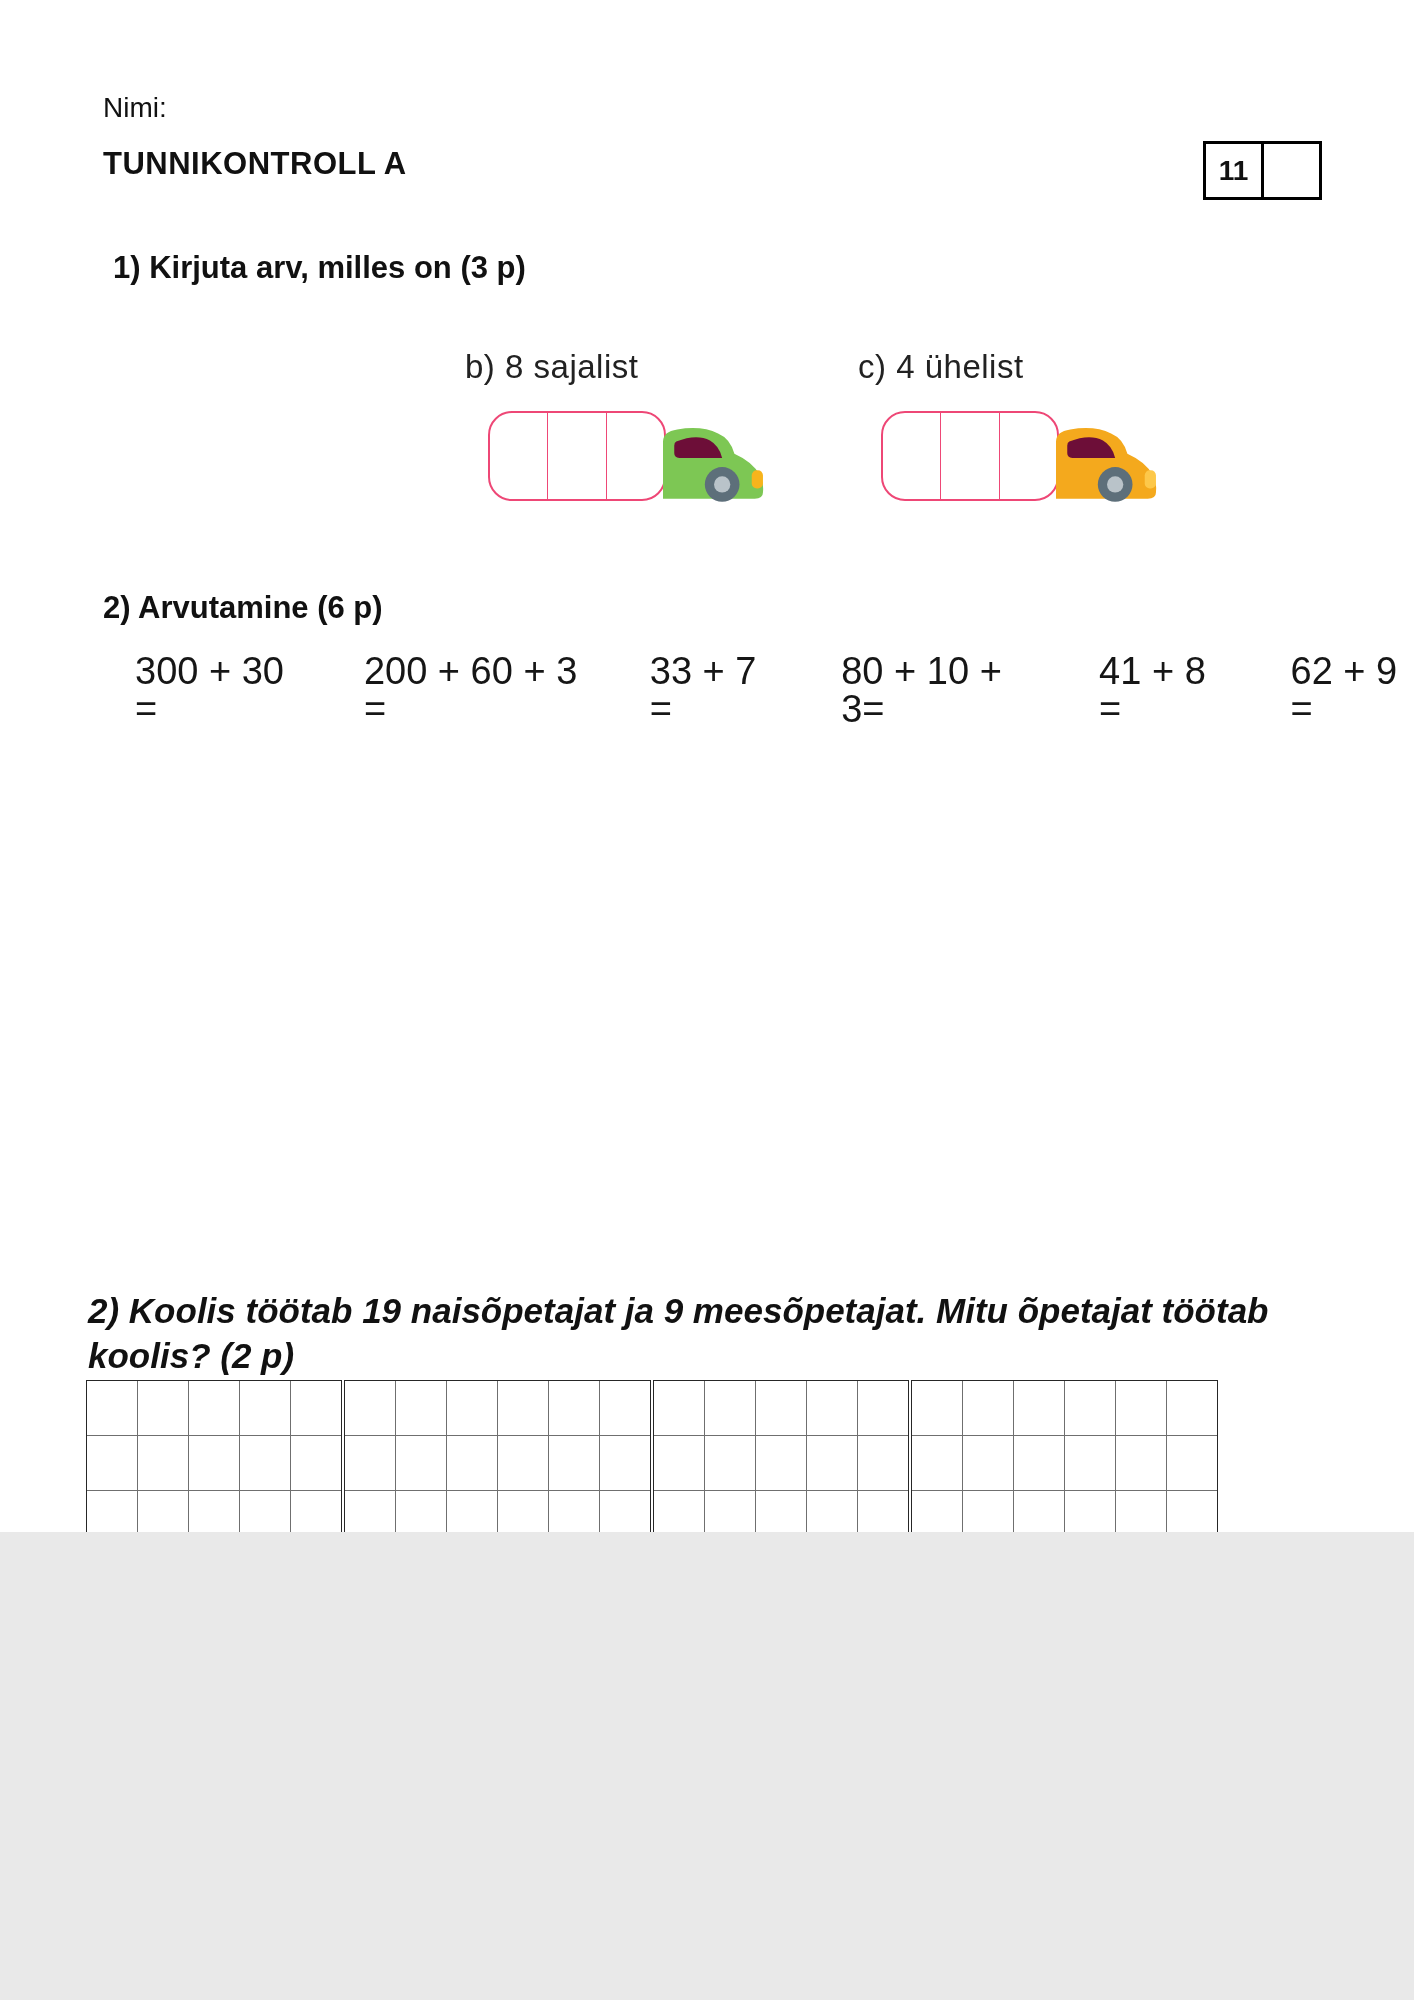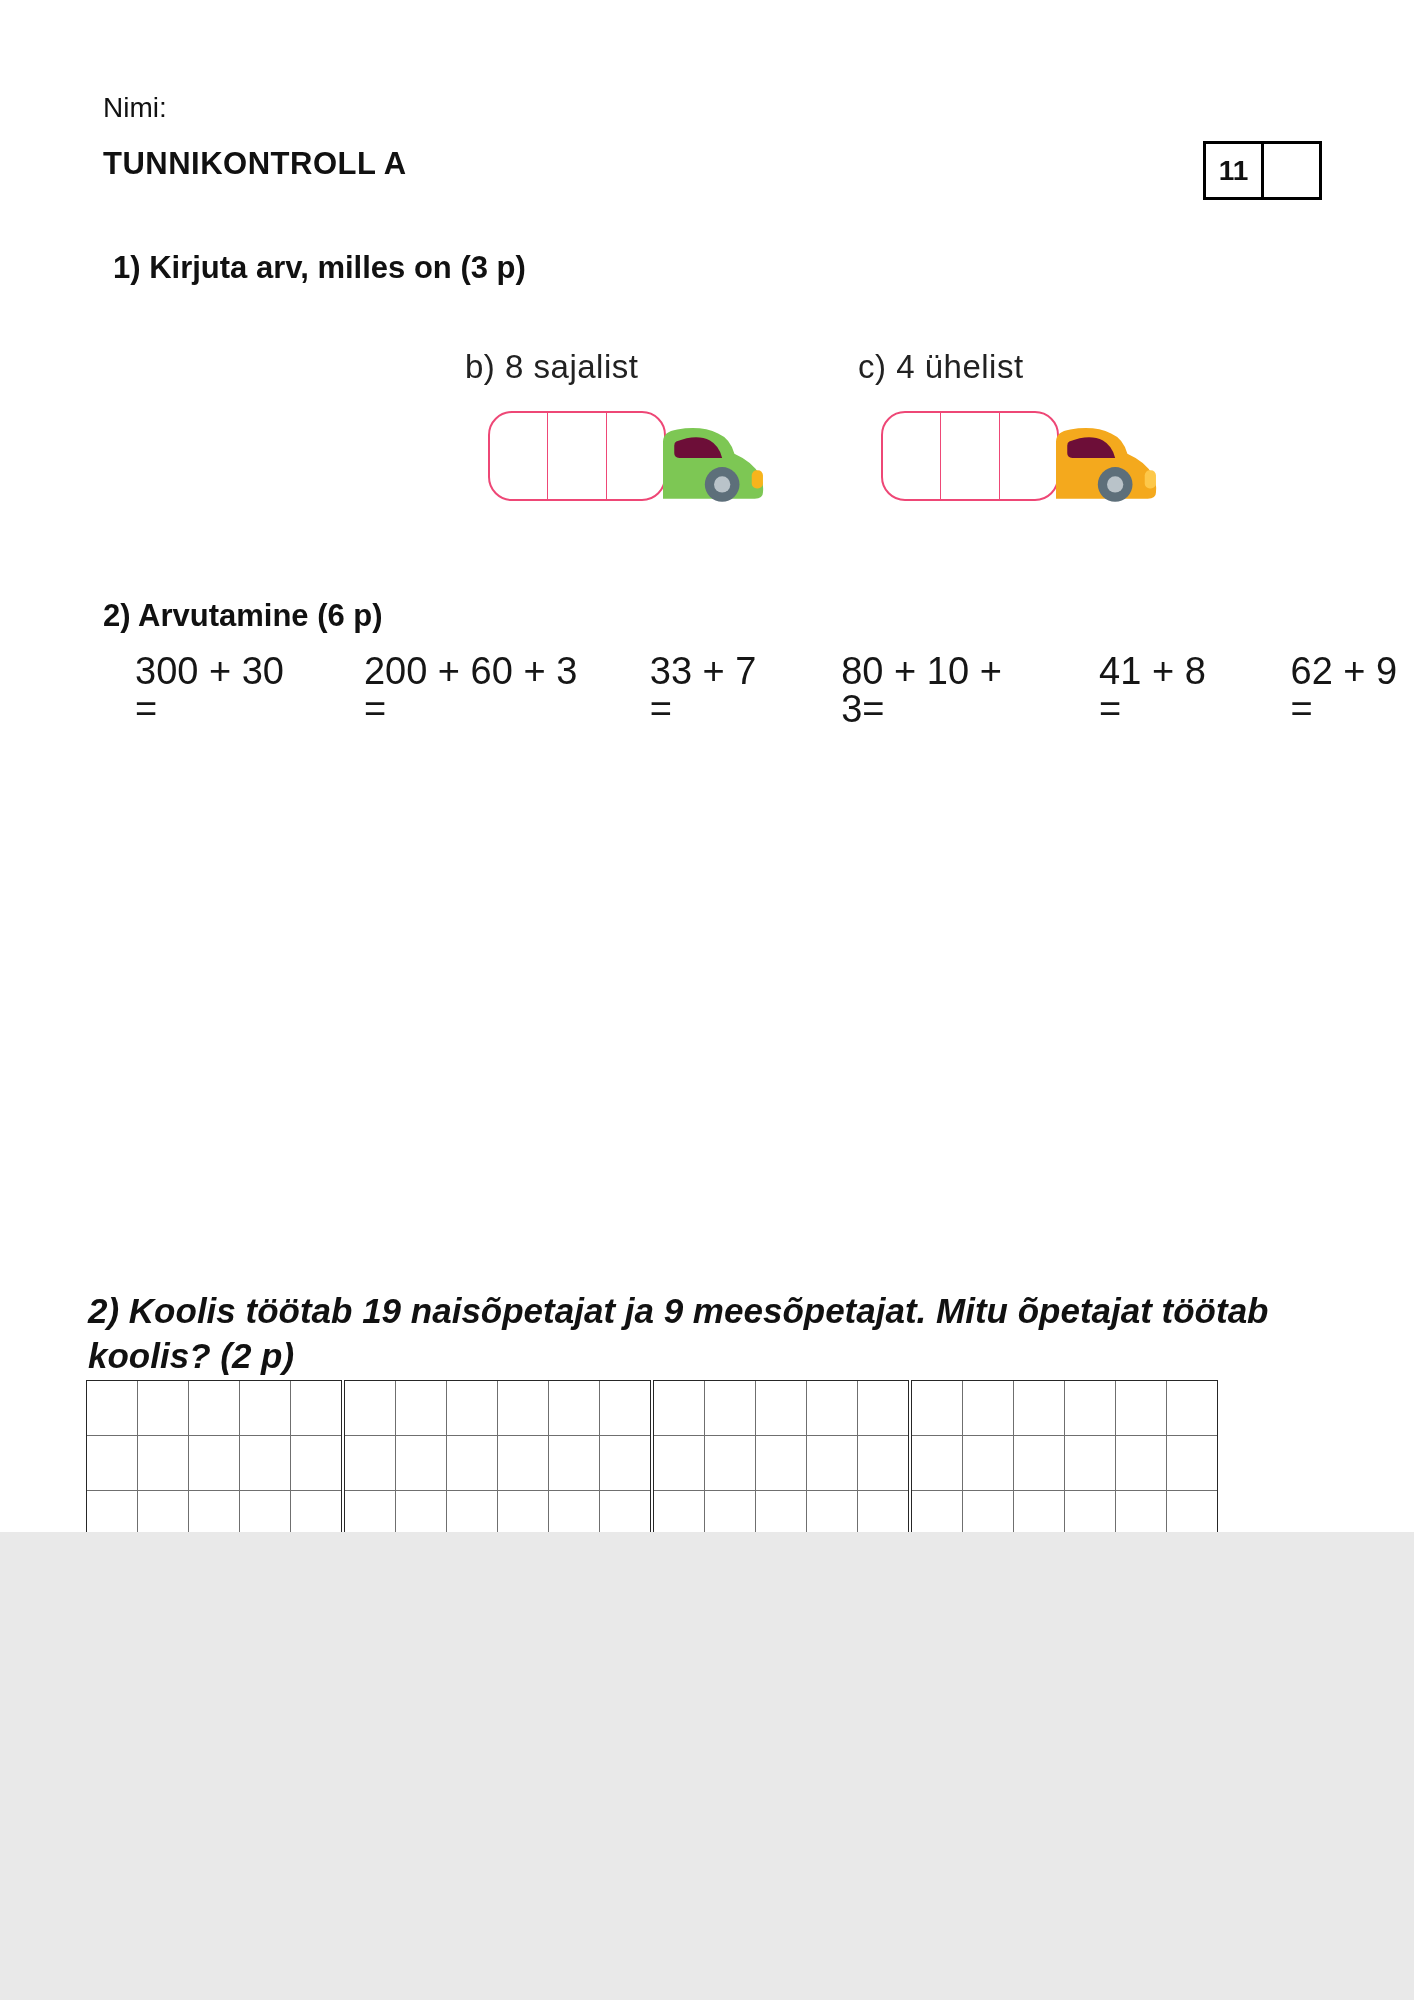--- a/index.html
+++ b/index.html
@@ -18,21 +18,21 @@
   .score-box{position:absolute;left:1203px;top:141px;display:flex;}
   .score-cell{
     width:55px;height:53px;border:3px solid #000;background:#fff;
     display:flex;align-items:center;justify-content:center;
     font-size:28px;font-weight:bold;
   }
   .score-cell + .score-cell{margin-left:-3px;}
 
   .q-heading{position:absolute;font-size:31px;font-weight:bold;}
   .q1-heading{left:103px;top:250px;margin-left:10px;}
-  .q2-heading{left:103px;top:590px;margin-top:8px;}
+  .q2-heading{left:103px;top:590px;}
 
   .car-item{position:absolute;top:348px;width:350px;height:180px;}
   .car-item-a{left:105px;}
   .car-item-b{left:465px;}
   .car-item-c{left:858px;}
   .car-label{position:absolute;left:0;top:0;font-size:33px;letter-spacing:.5px;color:#222;}
 
   .digit-box{
     position:absolute;left:23px;top:63px;width:178px;height:90px;
     border:2.5px solid var(--box-outline,#ee4776);

